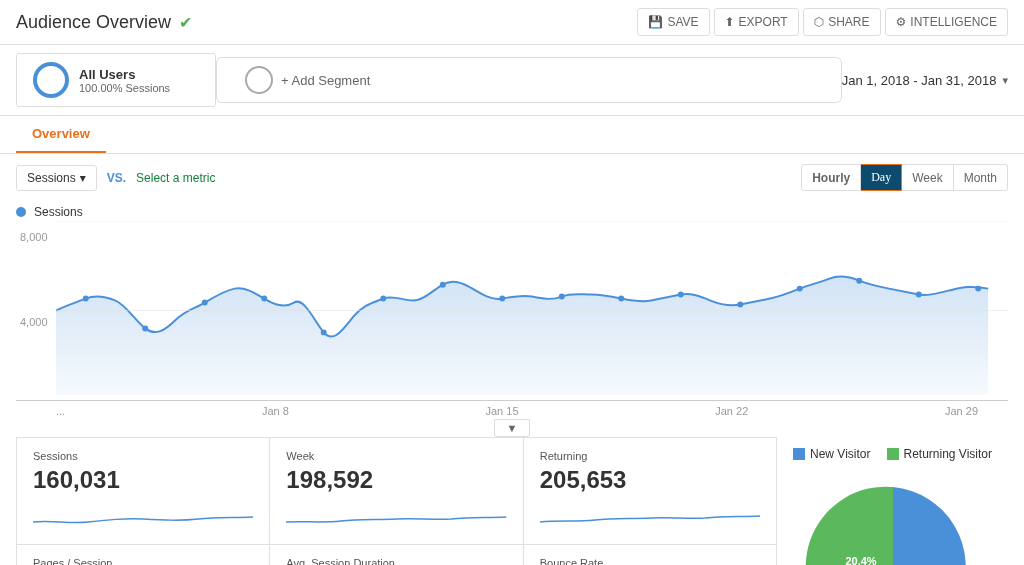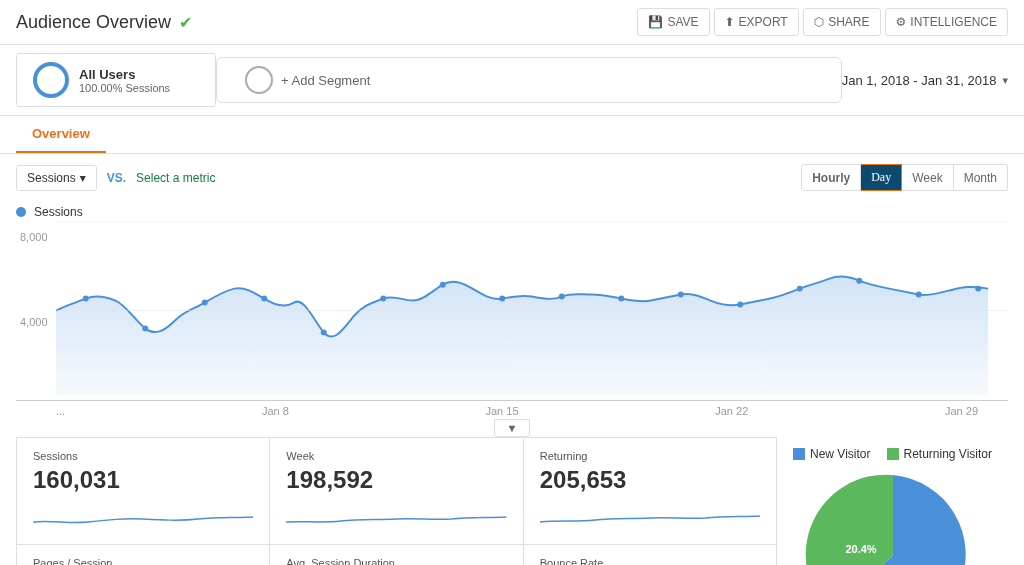--- a/index.html
+++ b/index.html
@@ -52,21 +52,21 @@
     .y-8000 { top: 8px; }
     .y-4000 { top: 90px; }
     .chart-svg { width: 100%; height: 100%; }
     .x-axis { display: flex; justify-content: space-between; padding: 4px 30px 0 40px; font-size: 11px; color: #999; }
     .chart-expand { display: flex; justify-content: center; margin-top: 2px; }
     .expand-btn { padding: 2px 12px; border: 1px solid #ddd; border-radius: 0 0 3px 3px; cursor: pointer; font-size: 11px; color: #666; background: #fff; }
     .stat-label { font-size: 11px; color: #555; margin-bottom: 4px; }
     .stat-value { font-size: 24px; color: #333; font-weight: 700; margin-bottom: 8px; }
     .stat-sparkline { height: 30px; }
     .stat-sparkline svg { width: 100%; height: 100%; }
-    .pie-legend { display: flex; gap: 16px; margin-bottom: 4px; font-size: 12px; }
+    .pie-legend { display: flex; gap: 16px; margin-bottom: 16px; font-size: 12px; }
     .pie-legend-item { display: flex; align-items: center; gap: 5px; }
     .stats-right { min-width: 220px; display: flex; align-items: center; justify-content: center; flex-direction: column; }
 
     
     .bottom-section { display: flex; padding: 0 16px 16px 16px; gap: 0; }
     .stats-block { flex: 1; }
     .s-cell { padding: 12px 16px; border-right: 1px solid #e0e0e0; border-bottom: 1px solid #e0e0e0; }
   </style>
 </head>
 <body>

